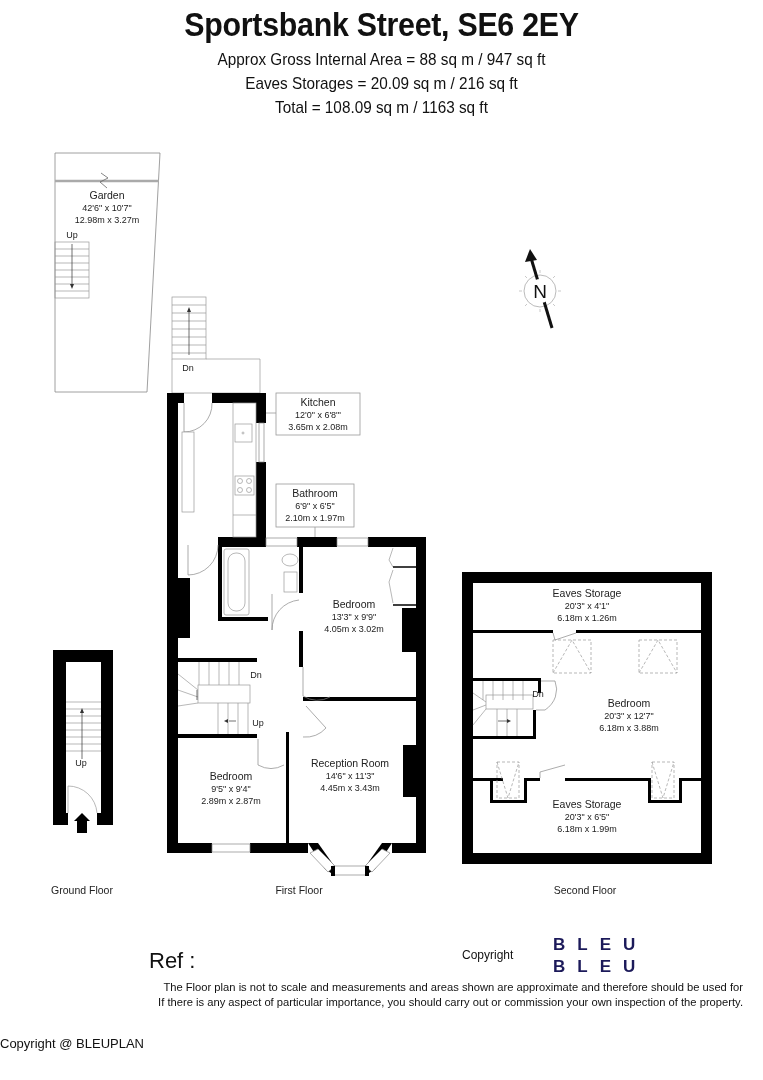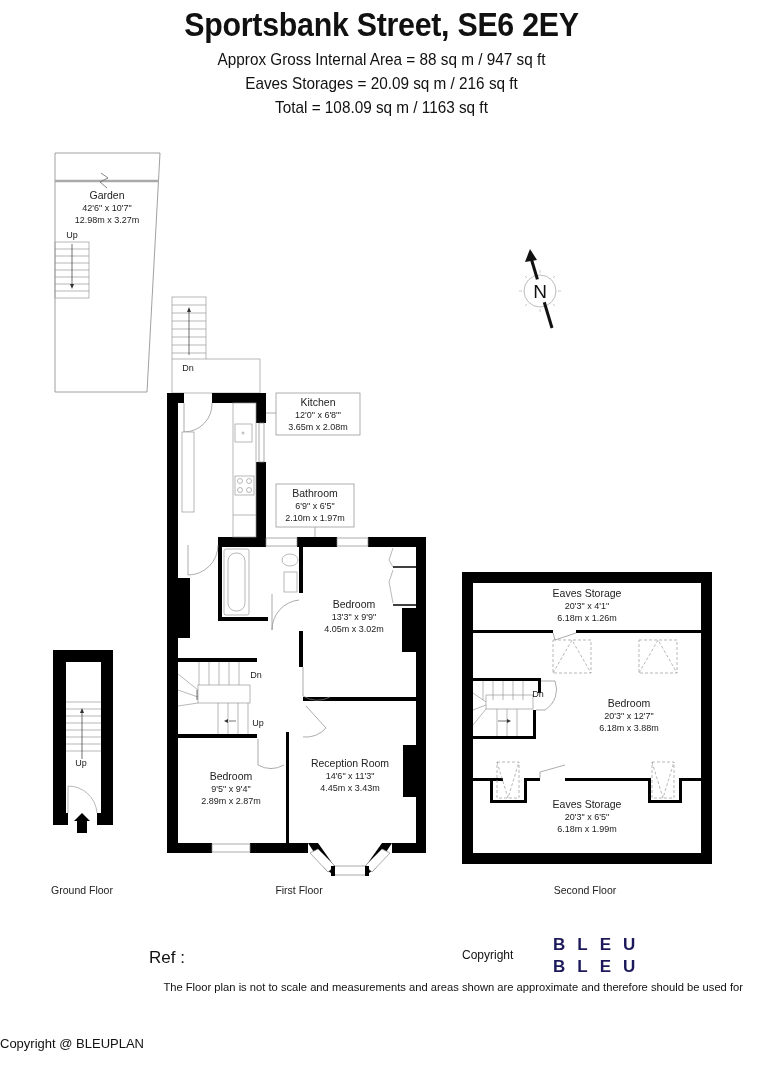--- a/index.html
+++ b/index.html
@@ -7,21 +7,21 @@
          font-family: "Liberation Sans", sans-serif; color: #111; }
   .title { position: absolute; left: 0; width: 763px; top: 6px; text-align: center;
            font-weight: bold; font-size: 33px; letter-spacing: -0.3px; transform: scaleX(0.92); }
   .sub { position: absolute; left: 0; width: 763px; text-align: center; font-size: 17px;
          transform: scaleX(0.9); }
   .sub1 { top: 50px; } .sub2 { top: 74px; } .sub3 { top: 98px; }
   svg.plan { position: absolute; left: 0; top: 0; }
   .lbl { font-family: "Liberation Sans", sans-serif; font-size: 10.5px; fill: #222; text-anchor: middle; }
   .lbl-s { font-size: 9px; }
   .floor-lbl { font-family: "Liberation Sans", sans-serif; font-size: 10.5px; fill: #222; text-anchor: middle; }
-  .ref { position: absolute; left: 149px; top: 948px; font-size: 17px; }
+  .ref { position: absolute; left: 149px; top: 948px; font-size: 22px; }
   .copyright-lbl { position: absolute; left: 462px; top: 948px; font-size: 12px; }
   .logo { position: absolute; left: 553px; top: 934px; color: #1c1a5a; font-weight: bold;
           font-size: 17px; letter-spacing: 12px; line-height: 22px; }
   .disclaimer { position: absolute; left: 20px; width: 723px; top: 980px; text-align: right;
                 font-size: 11.2px; line-height: 14.5px; color: #111; }
   .disclaimer .line { display: block; white-space: nowrap; }
   .footer-copy { position: absolute; left: 0; width: 763px; top: 1036px; text-align: left; font-size: 13px; }
 </style>
 </head>
 <body>
@@ -340,14 +340,15 @@
 
 <div class="ref">Ref  :</div>
 <div class="copyright-lbl">Copyright</div>
 <div class="logo">
   <div>BLEU</div>
   <div>BLEU</div>
 </div>
 
 <div class="disclaimer">
   <span class="line">The Floor plan is not to scale and measurements and areas shown are approximate and therefore should be used for</span>
+  <span class="line">If there is any aspect of particular importance, you should carry out or commission your own inspection of the property.</span>
 </div>
 <div class="footer-copy">Copyright @ BLEUPLAN</div>
 
 </body></html>

